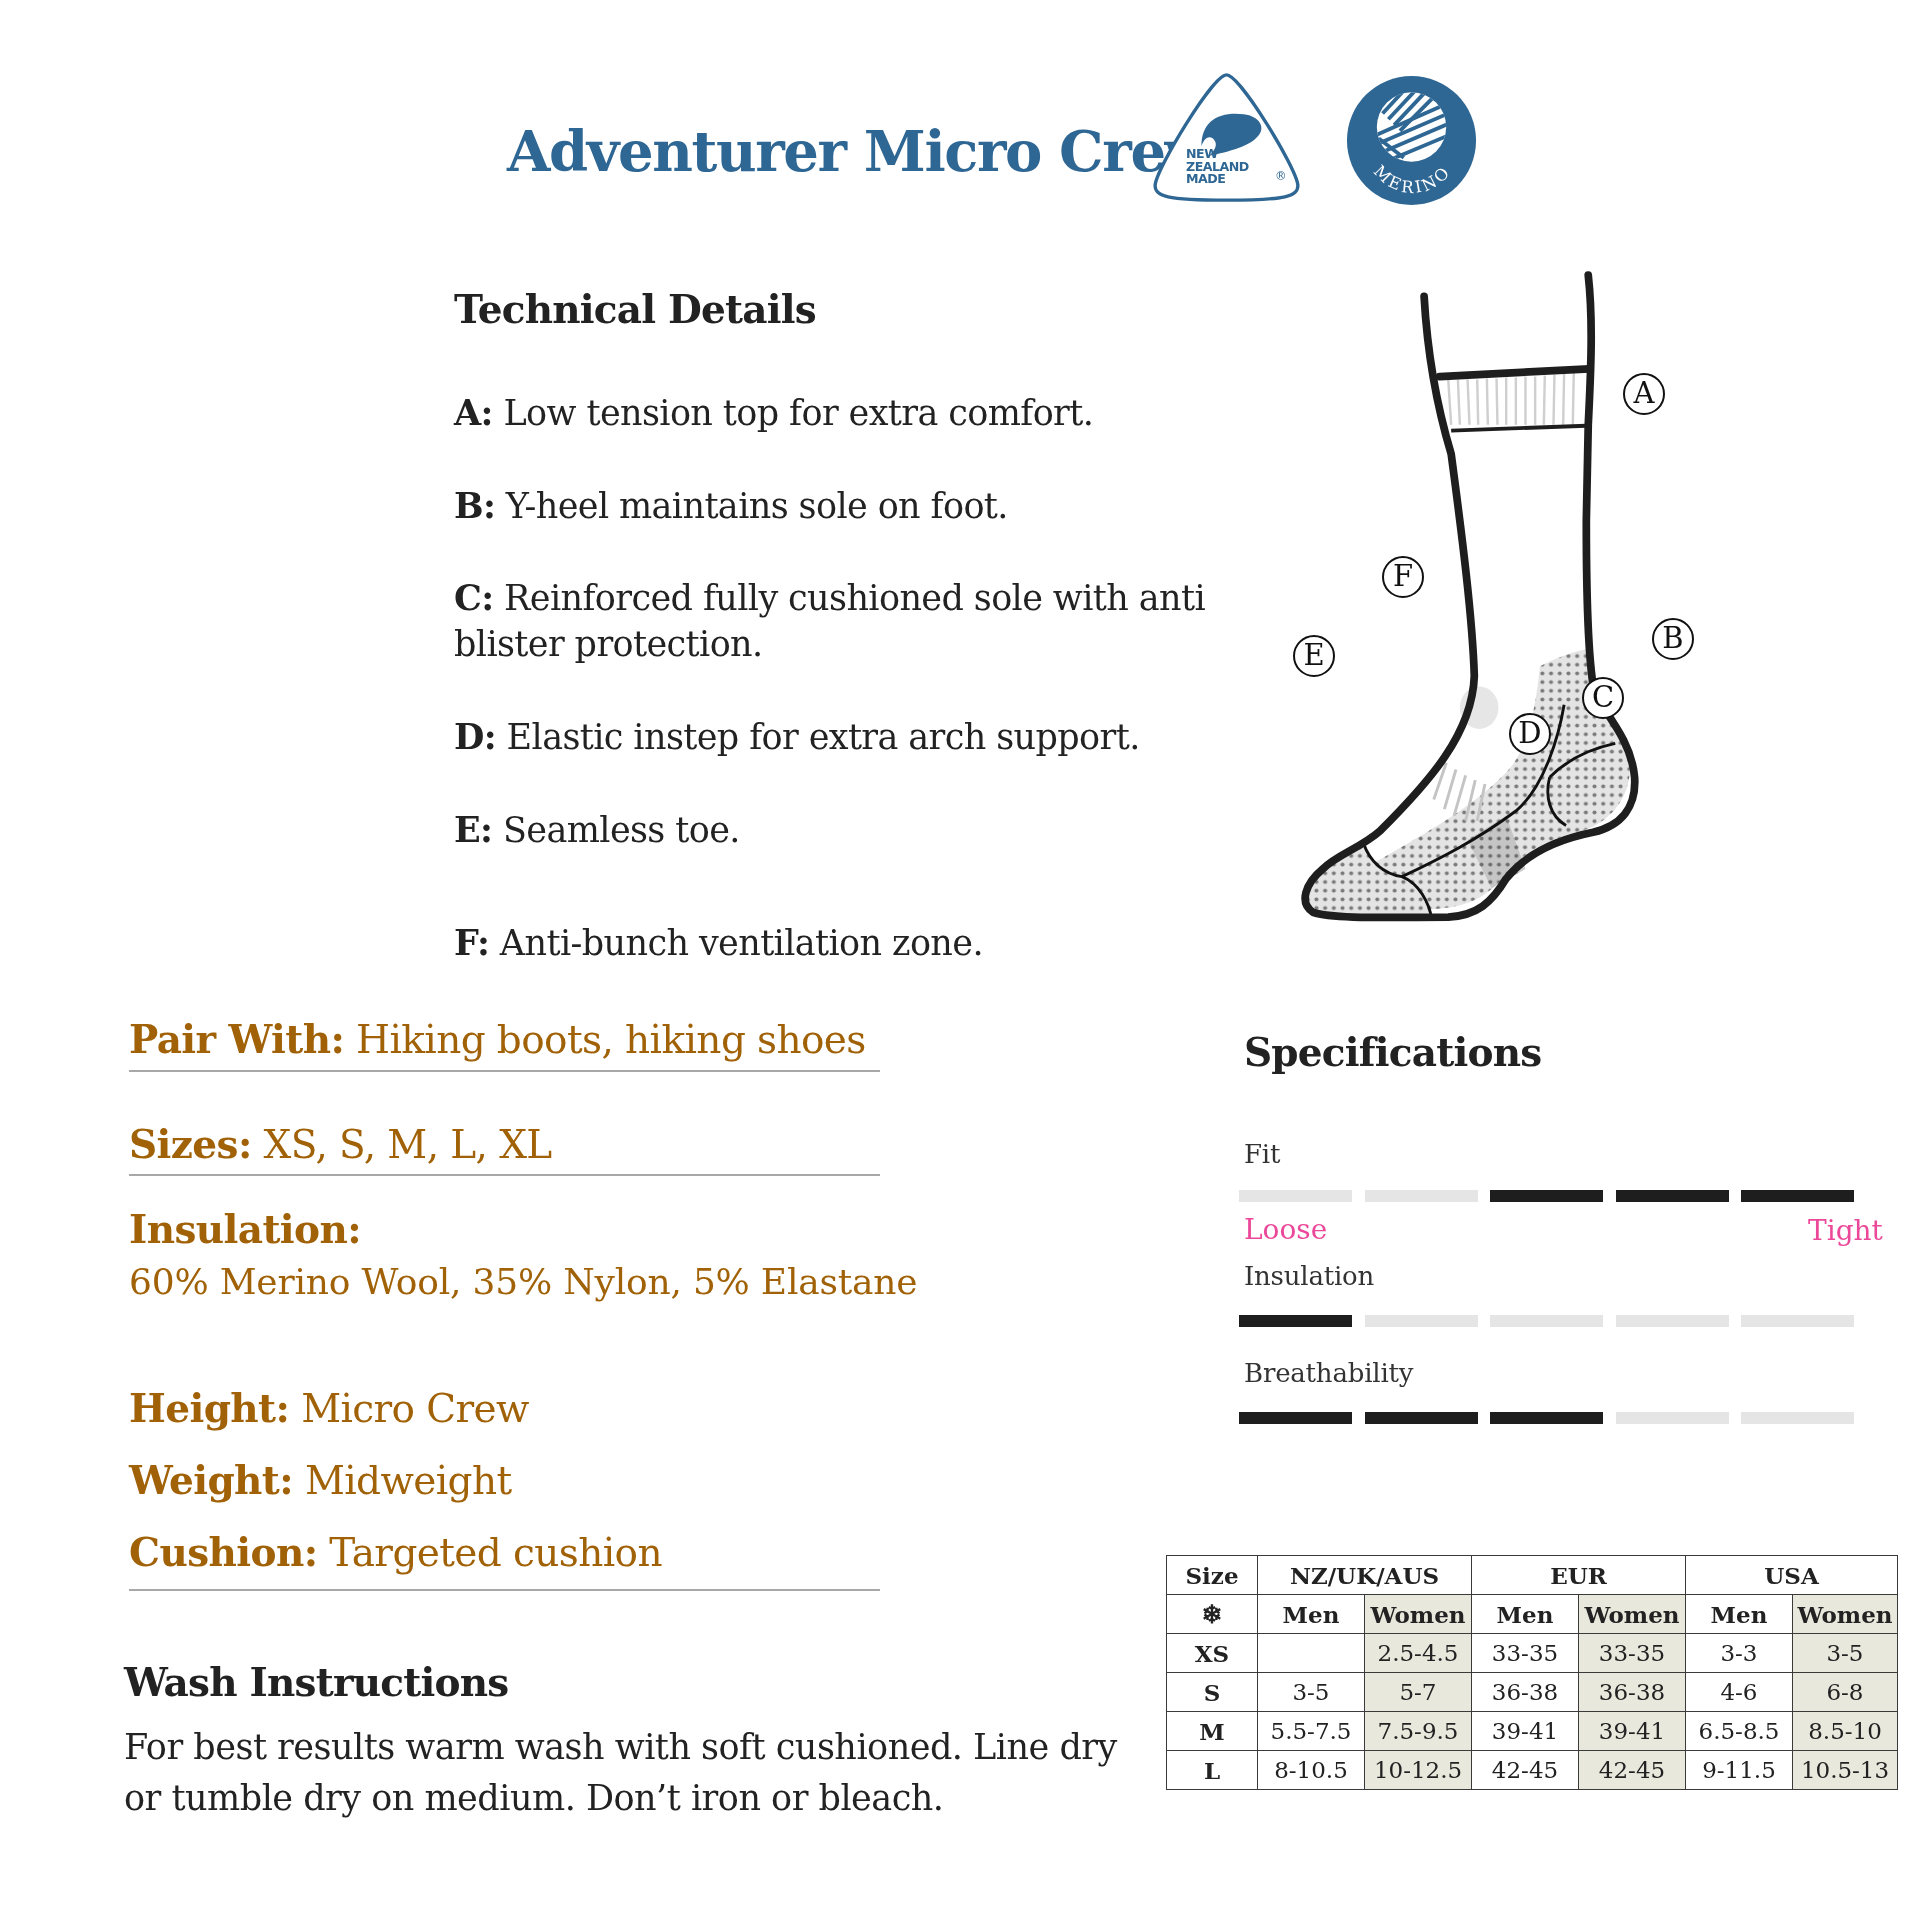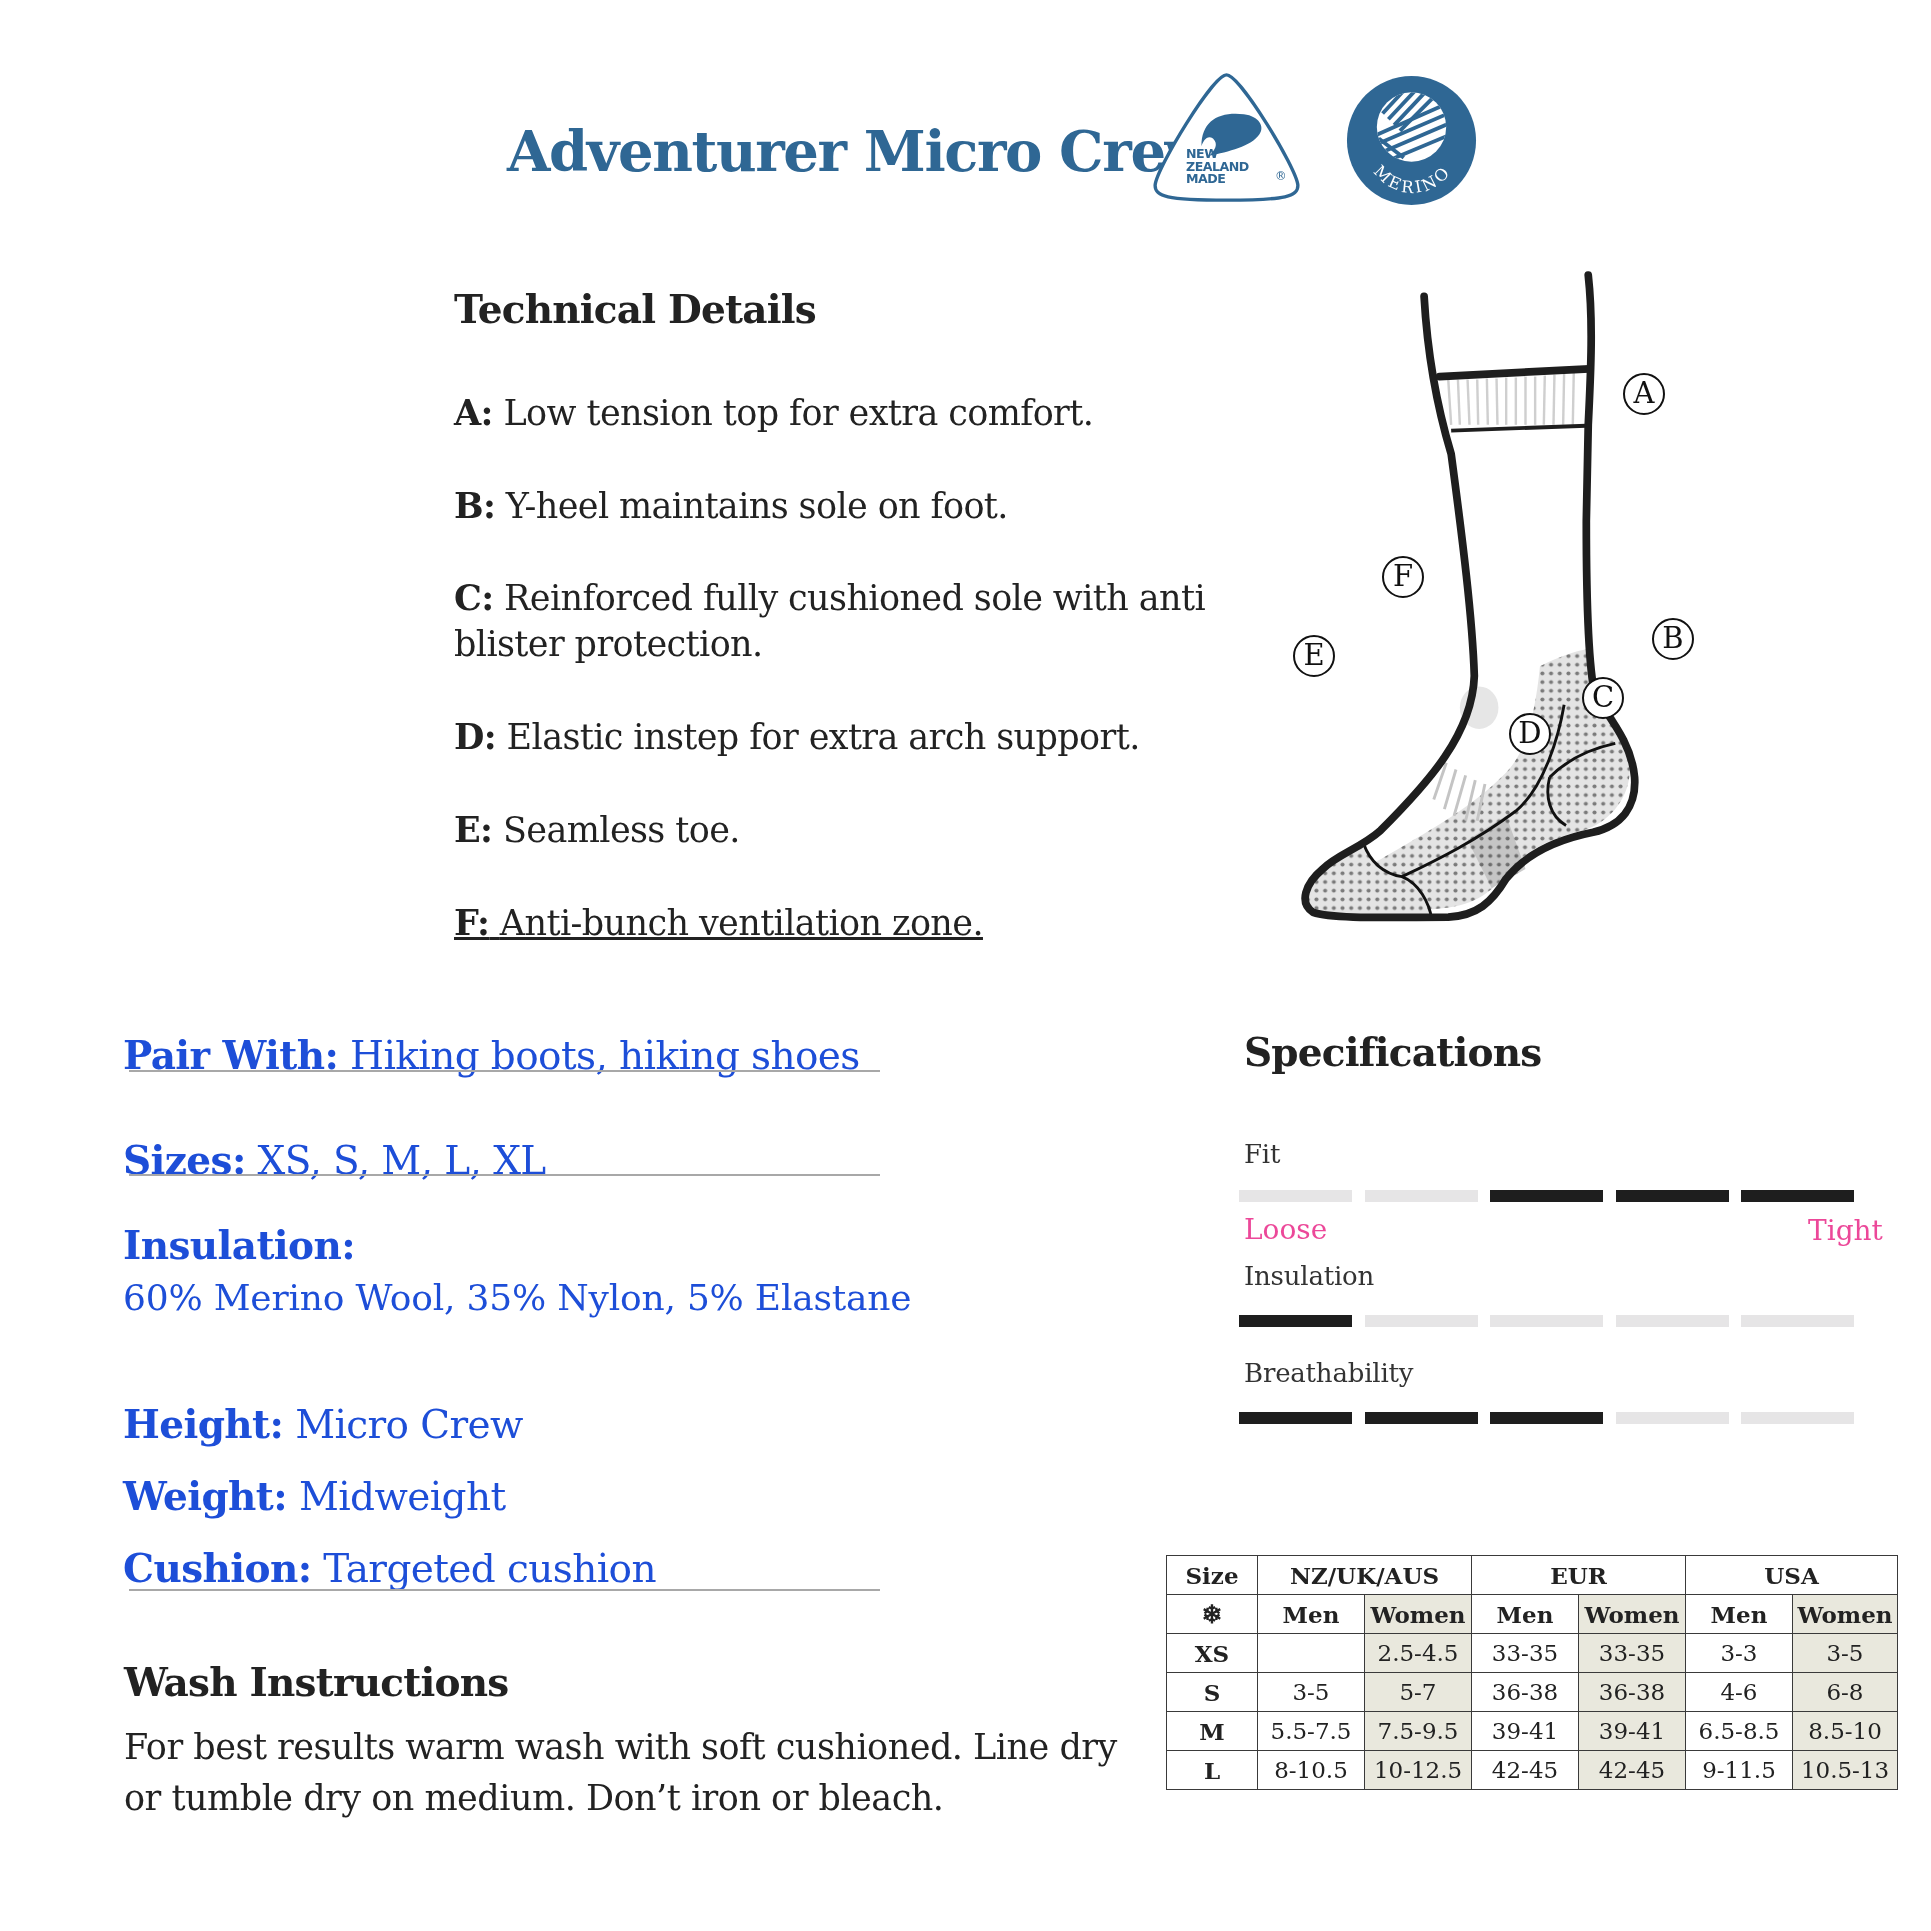--- a/index.html
+++ b/index.html
@@ -6,21 +6,21 @@
   body { width:1931px; height:1931px; position:relative; overflow:hidden;
          font-family:"DejaVu Serif","Liberation Serif",serif; color:#222222; }
   .abs { position:absolute; }
   .title { left:467px; top:118px; font-size:56px; font-weight:bold; color:#2f6794;
            letter-spacing:-1.4px; white-space:nowrap; font-family:"DejaVu Serif",serif;margin-left:40px; }
   .logo { position:absolute; }
   .h2 { font-weight:bold; font-size:39px; letter-spacing:-0.8px; color:#222; white-space:nowrap; }
   .tech-item { position:absolute; left:454px; font-size:35px; line-height:46px; color:#222;
                letter-spacing:-0.6px; width:772px; }
   .tech-item b { font-weight:bold; }
-  .info { position:absolute; left:123px; font-size:39px; color:#1d4ed8; letter-spacing:-0.6px; white-space:nowrap;margin-top:16px; }
+  .info { position:absolute; left:129px; font-size:39px; color:#a16207; letter-spacing:-0.6px; white-space:nowrap; }
   .info b { font-weight:bold; }
   .divider { position:absolute; left:129px; width:751px; height:1.9px; background:#a8a8a8; }
   .wash-body { position:absolute; left:124px; top:1722px; width:1023px; font-size:35px; line-height:51px;
                color:#222; letter-spacing:-0.5px; }
   .spec-label { position:absolute; left:1244px; font-size:26px; color:#333; letter-spacing:-0.2px; }
   .scale-lbl { position:absolute; font-size:28px; color:#ec4899; }
   .bars { position:absolute; left:1239px; height:11.6px; display:flex; gap:12.6px; }
   .bar { width:113px; height:11.6px; background:#e6e5e6; }
   .bar.on { background:#1e1e1e; }
   table.sizes { position:absolute; left:1166px; top:1555px; width:732px; border-collapse:collapse;
@@ -90,21 +90,21 @@
   <span>Reinforced fully cushioned sole with anti blister protection.</span>
 </div>
 <div class="tech-item" style="top:714px;">
   <b>D:</b>
   <span>Elastic instep for extra arch support.</span>
 </div>
 <div class="tech-item" style="top:807px;">
   <b>E:</b>
   <span>Seamless toe.</span>
 </div>
-<div class="tech-item" style="top:900px;text-decoration:underline;">
+<div class="tech-item" style="top:920px;">
   <b>F:</b>
   <span>Anti-bunch ventilation zone.</span>
 </div>
 
 <div class="abs" style="left:0; top:0; width:1931px; height:1931px; pointer-events:none;">
   <svg width="1931" height="1931" viewBox="0 0 2000 2000">
     <defs>
       <pattern id="dots" width="9" height="9" patternUnits="userSpaceOnUse">
         <rect width="9" height="9" fill="#e4e4e4"></rect>
         <circle cx="4.5" cy="4.5" r="2.1" fill="#7a7a7a"></circle>

